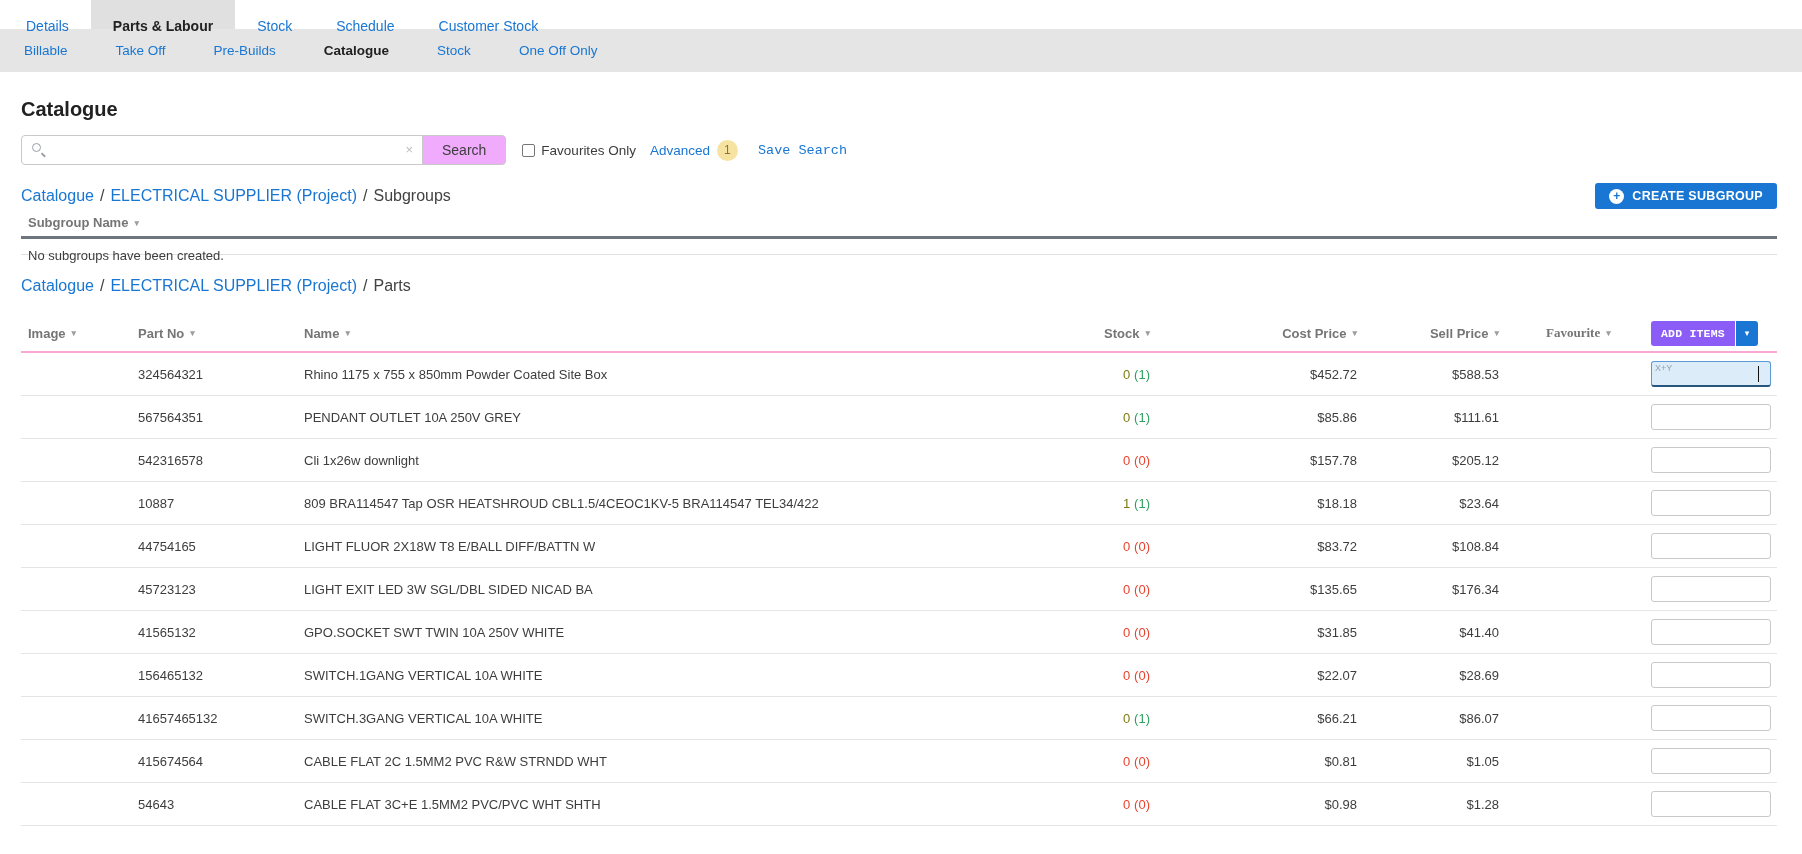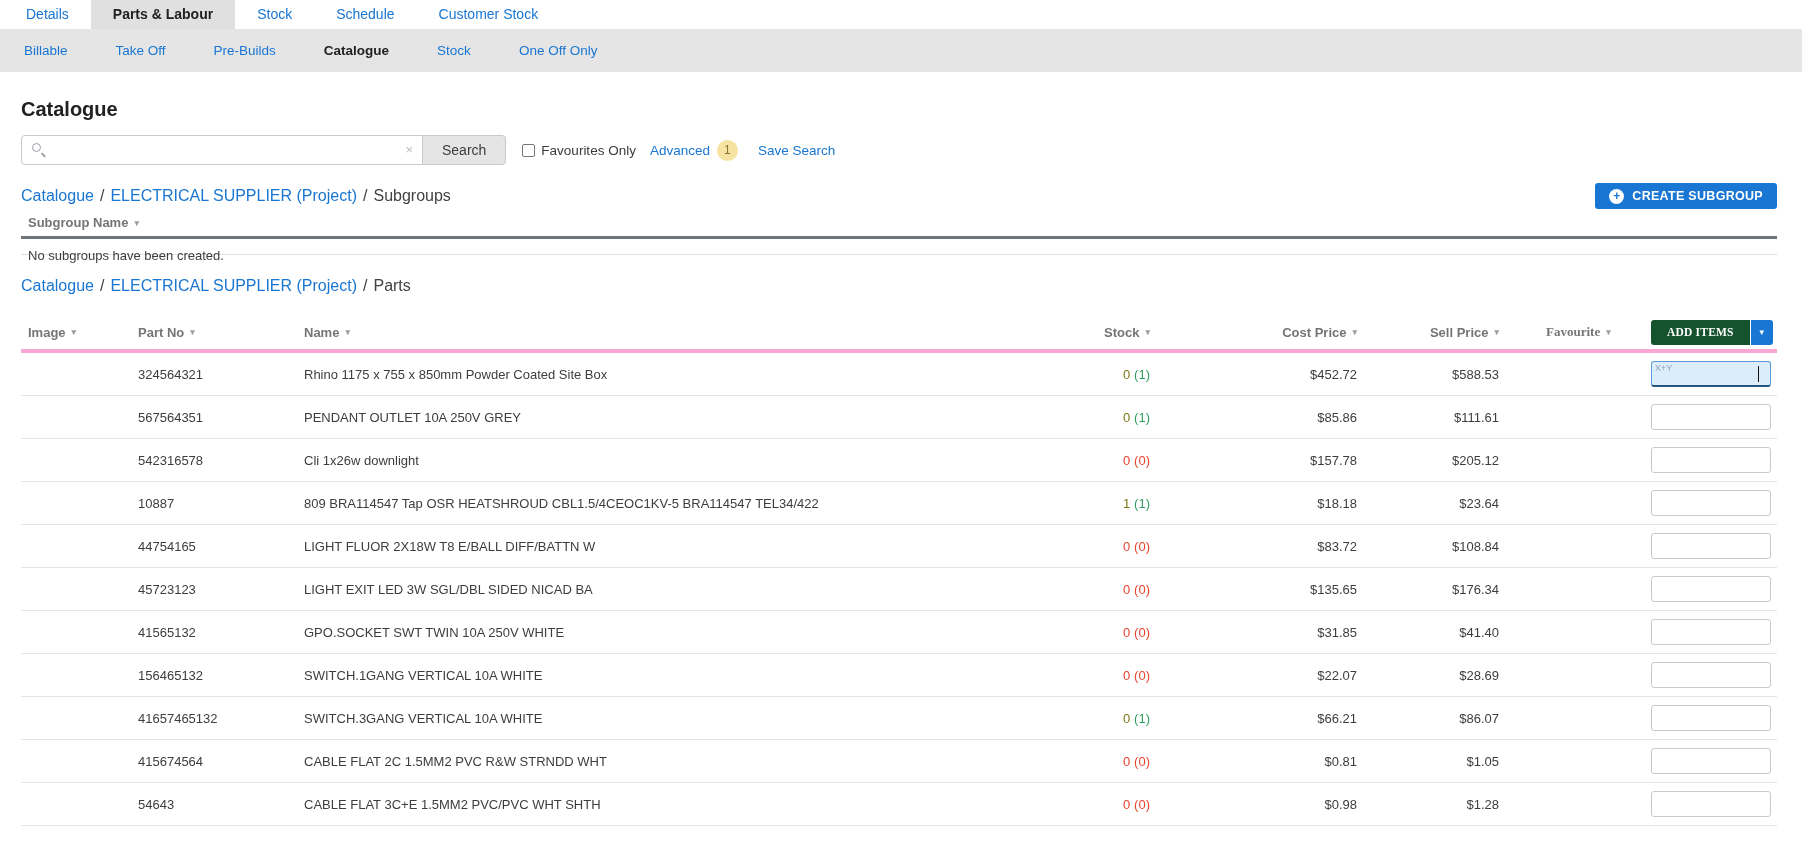--- a/index.html
+++ b/index.html
@@ -6,21 +6,21 @@
   html,body { margin:0; padding:0; }
   body {
     width:1802px; height:854px; overflow:hidden;
     background:#fff; color:#3d3d3d;
     font-family:"Liberation Sans", sans-serif;
     font-size:13px;
   }
 
   
   .bar1 { height:29px; display:flex; background:#fff; padding-left:4px; }
-  .tab  { height:29px; line-height:29px; padding:0 22px; font-size:14px;
+  .tab  { height:29px; line-height:29px; padding:12px 22px; font-size:14px;
           color:#1976d2; cursor:pointer; white-space:nowrap; }
   .tab.active { background:#e0e0e0; color:#212121; font-weight:600; }
 
   .bar2 { height:43px; background:#e5e5e5; display:flex; align-items:center; }
   .subtab { padding:0 24px; font-size:13.5px; color:#1976d2; line-height:43px;
             cursor:pointer; white-space:nowrap; }
   .subtab.active { color:#212121; font-weight:600; }
 
   
   .content { padding:0 25px 0 21px; }
@@ -31,34 +31,34 @@
   .search-box { position:relative; width:402px; height:30px; }
   .search-input { width:100%; height:30px; border:1px solid #c9c9c9;
     border-radius:4px 0 0 4px; padding:0 28px 0 32px; font-size:14px;
     outline:none; color:#3d3d3d; font-family:"Liberation Sans", sans-serif; }
   .search-icon { position:absolute; left:11px; top:8px; width:9px; height:9px;
     border:1.5px solid #9aa0a6; border-radius:50%; }
   .search-icon::after { content:""; position:absolute; width:5px; height:1.5px;
     background:#9aa0a6; transform:rotate(45deg); left:8px; top:10px; }
   .clear-icon { position:absolute; right:10px; top:7px; color:#bdbdbd;
     font-size:13px; line-height:16px; cursor:pointer; }
-  .search-btn { height:30px; margin-left:-1px; padding:0 19px; background:#e5e5e5;
+  .search-btn { height:30px; margin-left:-1px; padding:0 19px; background:#f0abfc;
     border:1px solid #c9c9c9; border-radius:0 4px 4px 0; font-size:14px;
     color:#3c3c3c; cursor:pointer; font-family:"Liberation Sans", sans-serif; }
 
   .fav-only { display:flex; align-items:center; margin-left:16px;
     font-size:13.5px; color:#3c3c3c; }
   .checkbox { width:13px; height:13px; border:1px solid #767676;
     border-radius:2px; margin-right:6px; background:#fff; cursor:pointer; }
   .link { color:#1976d2; cursor:pointer; text-decoration:none;justify-content:center; }
   .advanced { margin-left:14px; font-size:13.5px; display:flex; align-items:center; }
   .badge { display:inline-flex; width:21px; height:21px; border-radius:50%;
     background:#f7e3a1; color:#8a7433; font-size:12px; align-items:center;
     justify-content:center; margin-left:7px; }
-  .save-search { margin-left:20px; font-size:13.5px; }
+  .save-search { margin-left:20px; font-size:13.5px;font-family:Liberation Mono, monospace; }
 
   
   .crumb-row { margin-top:18px; height:26px; display:flex; align-items:center;
     justify-content:space-between; }
   .crumbs { font-size:16px; display:flex; align-items:center; }
   .crumb.link { color:#1976d2; }
   .crumb-sep { color:#424242; margin:0 6px; }
   .crumb.current { color:#424242; font-weight:500; }
 
   .create-btn { height:26px; background:#1976d2; color:#fff; border:none;
@@ -74,45 +74,45 @@
     border-bottom:3px solid #6e757c; }
   .th { font-size:13px; font-weight:700; color:#757575; display:flex;
     align-items:center; height:100%; cursor:pointer; }
   .sub-header .th { padding-left:7px; }
   .sort-arrow { font-size:9px; color:#9e9e9e; margin-left:6px; }
   .empty-row { height:16px; line-height:34px; font-size:13px; color:#3d3d3d;
     border-bottom:1px solid #e0e0e0; padding-left:7px; }
 
   
   .parts-header { margin-top:16px; height:38px; display:flex; align-items:center;
-    border-bottom:4px solid #f9a8d4; }
+    border-bottom:2px solid #f9a8d4; }
   .row { display:flex; align-items:center; height:43px;
     border-bottom:1px solid #e5e5e5; }
   .td { display:flex; align-items:center; height:100%; font-size:13px;
     color:#3d3d3d; }
 
   .c-image  { width:110px; padding-left:7px; }
   .c-partno { width:165px; padding-left:7px; }
   .c-name   { width:610px; padding-left:8px; }
   .c-stock  { width:260px; justify-content:flex-end; padding-right:16px; }
   .c-cost   { width:205px; justify-content:flex-end; padding-right:14px; }
   .c-sell   { width:140px; justify-content:flex-end; padding-right:12px; }
   .c-fav    { width:140px; padding-left:35px;font-family:Liberation Serif, serif; }
   .c-qty    { width:126px; }
 
   .stock-paren { margin-left:4px; }
   .row.ok  .stock-main  { color:#7c7a15; }
   .row.ok  .stock-paren { color:#2f9e5f; }
   .row.out .stock-main, .row.out .stock-paren { color:#e8432e; }
 
   .add-items { display:flex; height:25px; }
-  .add-main { background:#14532d; color:#fff; border:none;
+  .add-main { background:#8b5cf6; color:#fff; border:none;
     border-radius:3px 0 0 3px; font-size:11.5px; font-weight:700;
-    padding:0 16px; letter-spacing:.2px; cursor:pointer;
-    font-family:Liberation Serif, serif; }
+    padding:0 10px; letter-spacing:.2px; cursor:pointer;
+    font-family:Liberation Mono, monospace; }
   .add-arrow { background:#1976d2; color:#fff; border:none;
     border-radius:0 3px 3px 0; width:22px; margin-left:1px; font-size:9px;
     cursor:pointer; }
 
   .qty-wrap { position:relative; width:120px; height:26px; }
   .qty { width:120px; height:26px; border:1px solid #c9c9c9; border-radius:3px;
     outline:none; padding:0 6px; font-size:13px;
     font-family:"Liberation Sans", sans-serif; }
   .qty-wrap.focused .qty { background:#ddecf9; border:1px solid #5b9bd5;
     border-bottom:2px solid #27567e; }

